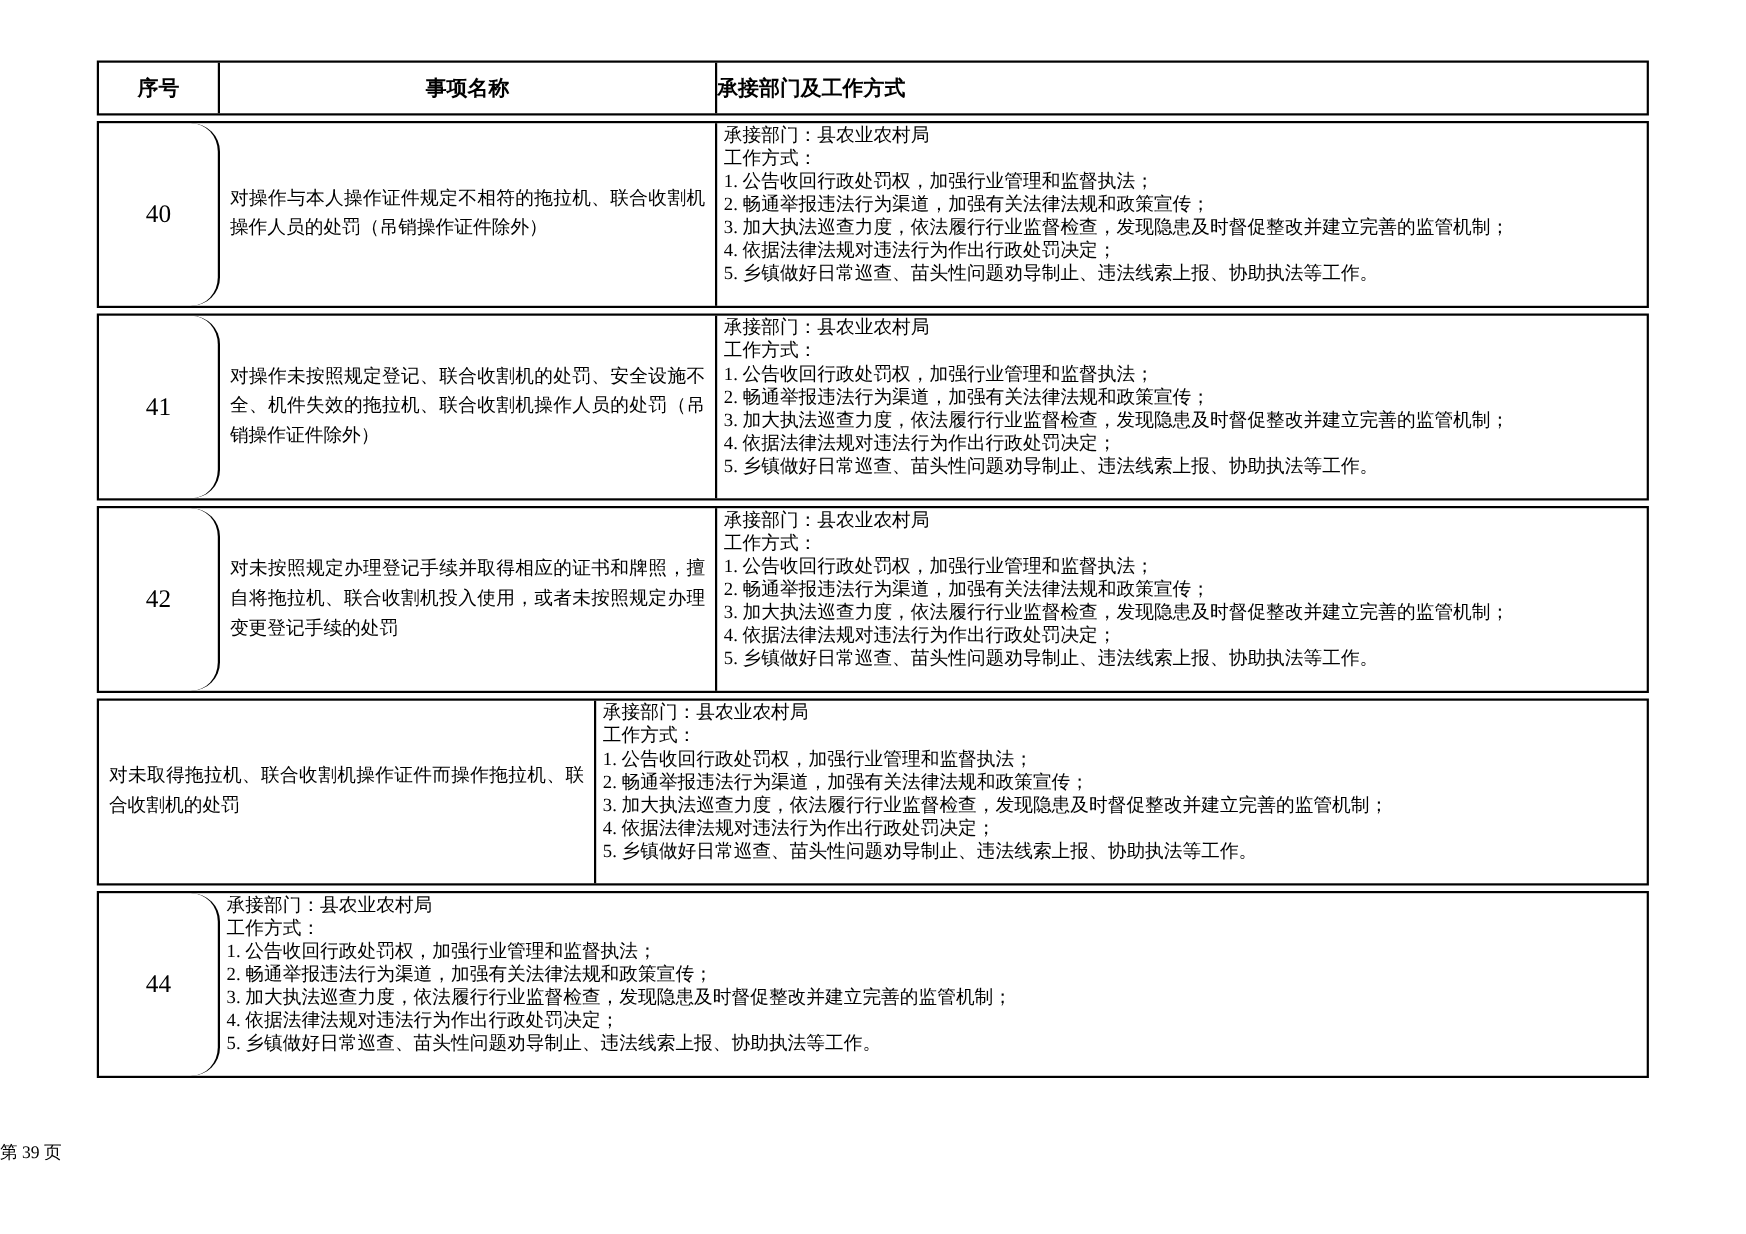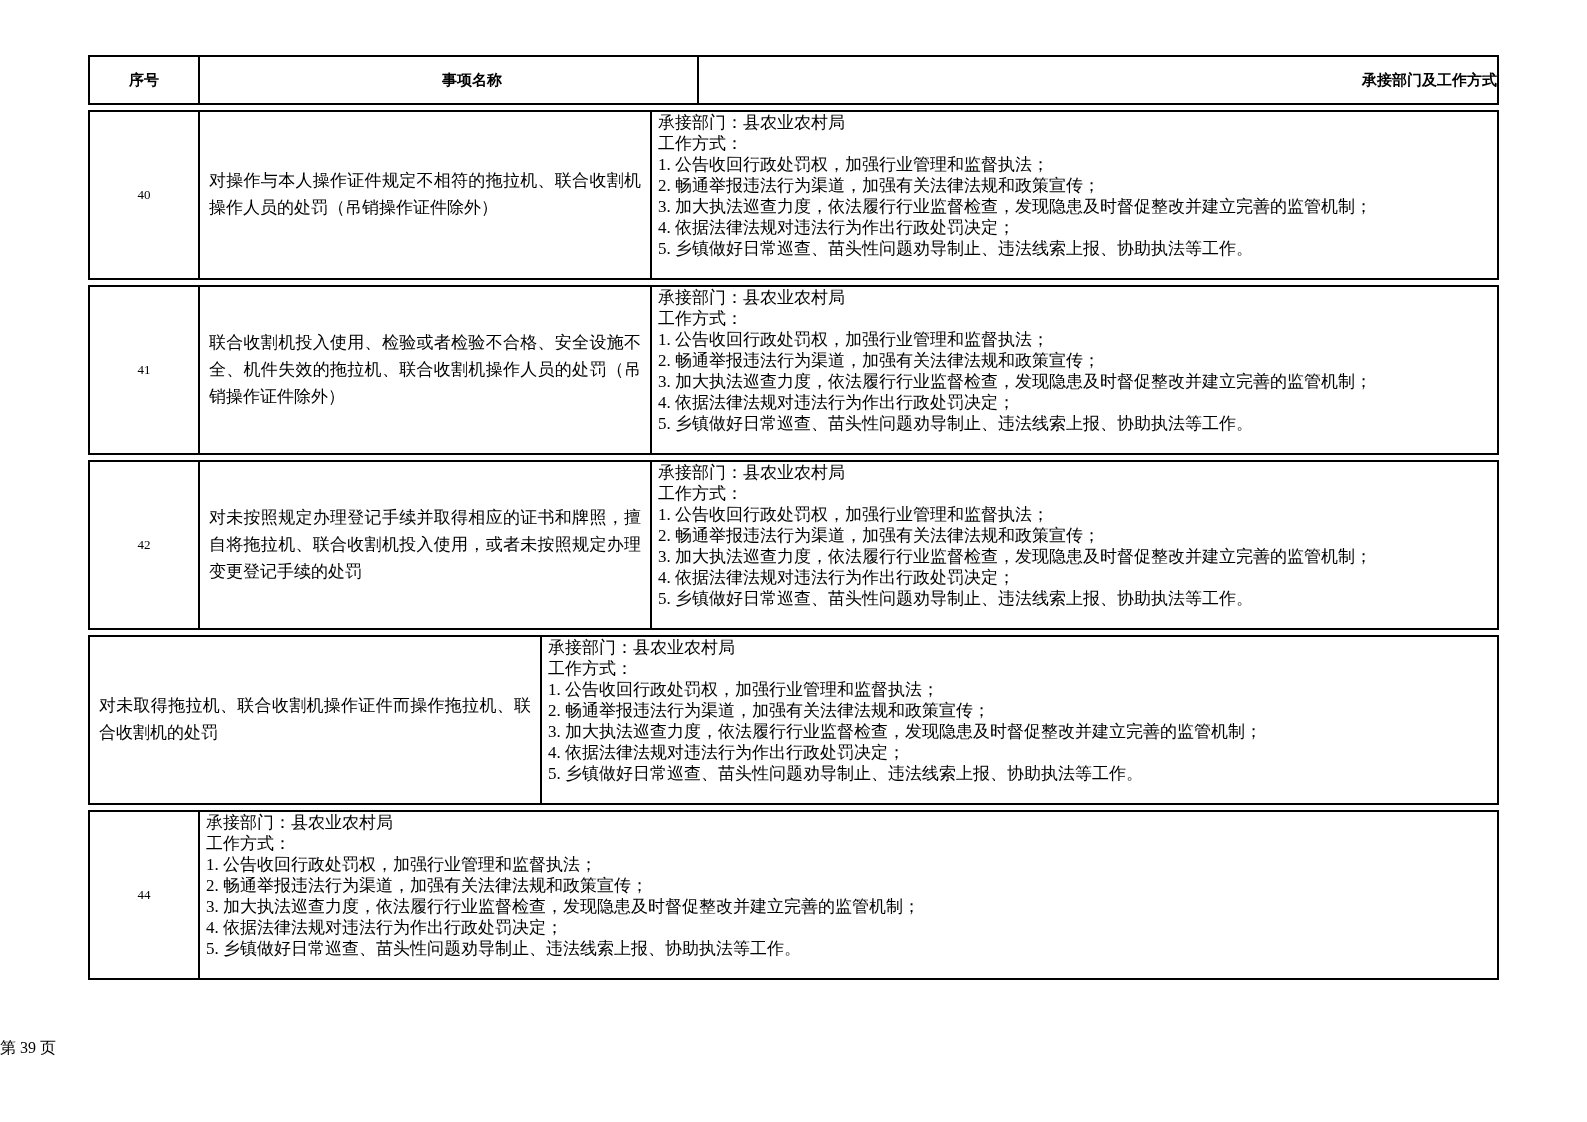--- a/index.html
+++ b/index.html
@@ -24,23 +24,22 @@
   }
   .trow {
     display: flex;
     box-sizing: border-box;
     border: 2px solid #000;
     background: #fff;
   }
   .trow.header {
     height: 50px;
     font-weight: bold;
-    font-size: 15px;
+    font-size: 19px;
     font-family: "Liberation Sans", "DejaVu Sans", sans-serif;
-    text-align: right;
   }
   .trow.body {
     height: 170px;
     margin-top: 5px;
     font-size: 17px;
   }
   .cell {
     box-sizing: border-box;
   }
   .cell-no {
@@ -56,31 +55,31 @@
     border-right: 2px solid #000;
     display: flex;
     align-items: center;
     flex-shrink: 0;
     padding: 0 9px;
   }
   .trow.header .cell-name,
   .trow.header .cell-dept {
     justify-content: center;
     padding: 0;
-    margin-left: 47px;
   }
   .cell-dept {
     flex: 1;
     display: flex;
     flex-direction: column;
     justify-content: flex-start;
     padding: 0 10px 0 6px;
   }
   .trow.body .cell-no {
-    font-size: 13px;
+    font-size: 23px;
+    border-radius: 26px;
   }
   .name-text {
     line-height: 27px;
     text-align: justify;
     text-justify: inter-ideograph;
     font-family: Liberation Mono, monospace;
   }
   .dept-line {
     line-height: 21px;
     white-space: pre-wrap;
@@ -116,21 +115,21 @@
             <div class="dept-line">2. 畅通举报违法行为渠道，加强有关法律法规和政策宣传；</div>
             <div class="dept-line">3. 加大执法巡查力度，依法履行行业监督检查，发现隐患及时督促整改并建立完善的监管机制；</div>
             <div class="dept-line">4. 依据法律法规对违法行为作出行政处罚决定；</div>
             <div class="dept-line">5. 乡镇做好日常巡查、苗头性问题劝导制止、违法线索上报、协助执法等工作。</div>
           </div>
   </div>
 
   <div class="trow body">
     <div class="cell cell-no">41</div>
     <div class="cell cell-name">
-      <div class="name-text">联合收割机投入使用、检验或者检验不合格、安全设施不全、机件失效的拖拉机、联合收割机操作人员的处罚（吊销操作证件除外）</div>
+      <div class="name-text">对操作未按照规定登记、联合收割机的处罚、安全设施不全、机件失效的拖拉机、联合收割机操作人员的处罚（吊销操作证件除外）</div>
     </div>
     <div class="cell cell-dept">
             <div class="dept-line">承接部门：县农业农村局</div>
             <div class="dept-line">工作方式：</div>
             <div class="dept-line">1. 公告收回行政处罚权，加强行业管理和监督执法；</div>
             <div class="dept-line">2. 畅通举报违法行为渠道，加强有关法律法规和政策宣传；</div>
             <div class="dept-line">3. 加大执法巡查力度，依法履行行业监督检查，发现隐患及时督促整改并建立完善的监管机制；</div>
             <div class="dept-line">4. 依据法律法规对违法行为作出行政处罚决定；</div>
             <div class="dept-line">5. 乡镇做好日常巡查、苗头性问题劝导制止、违法线索上报、协助执法等工作。</div>
           </div>

